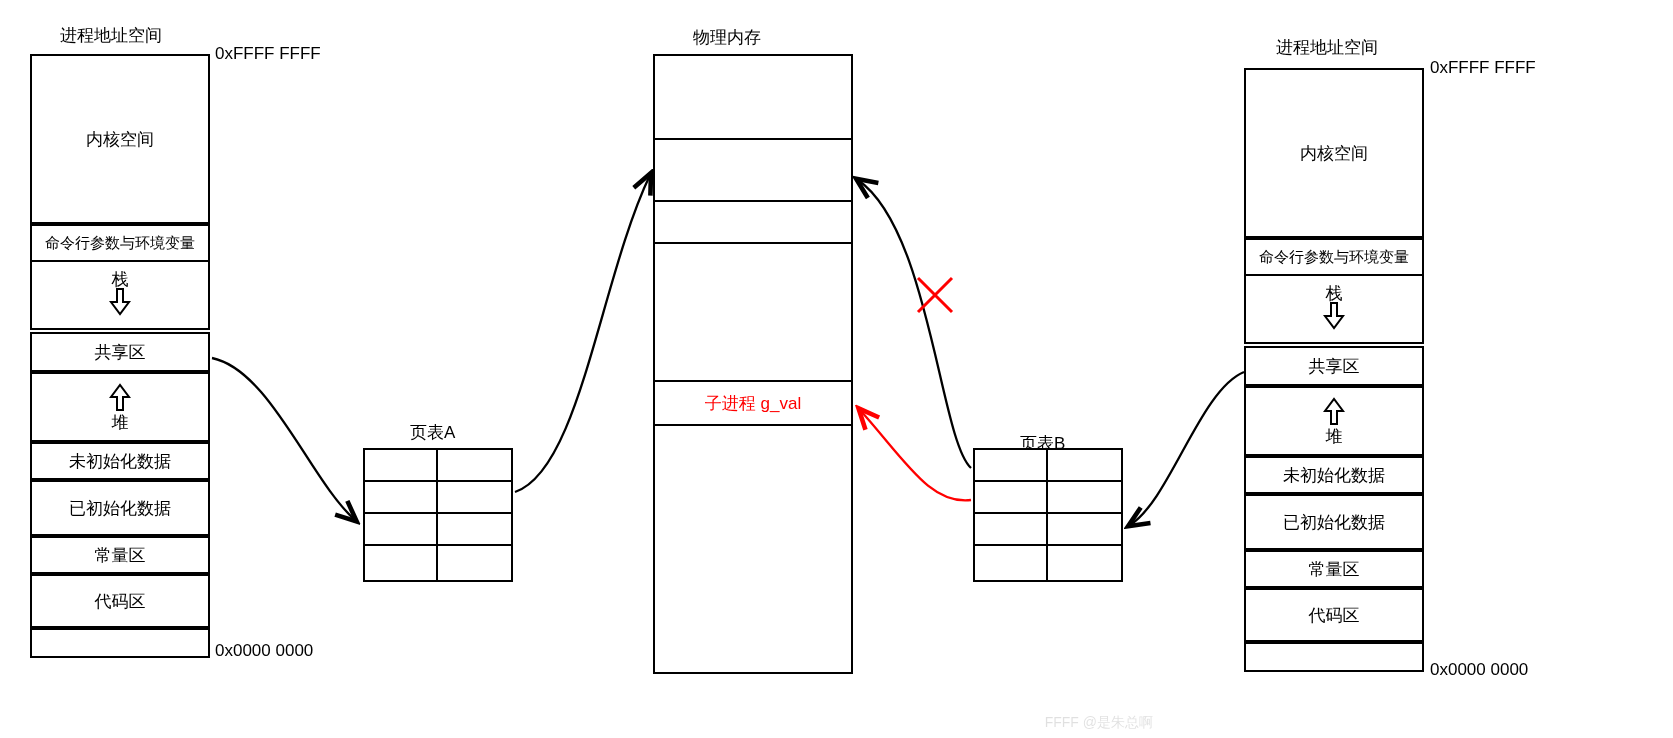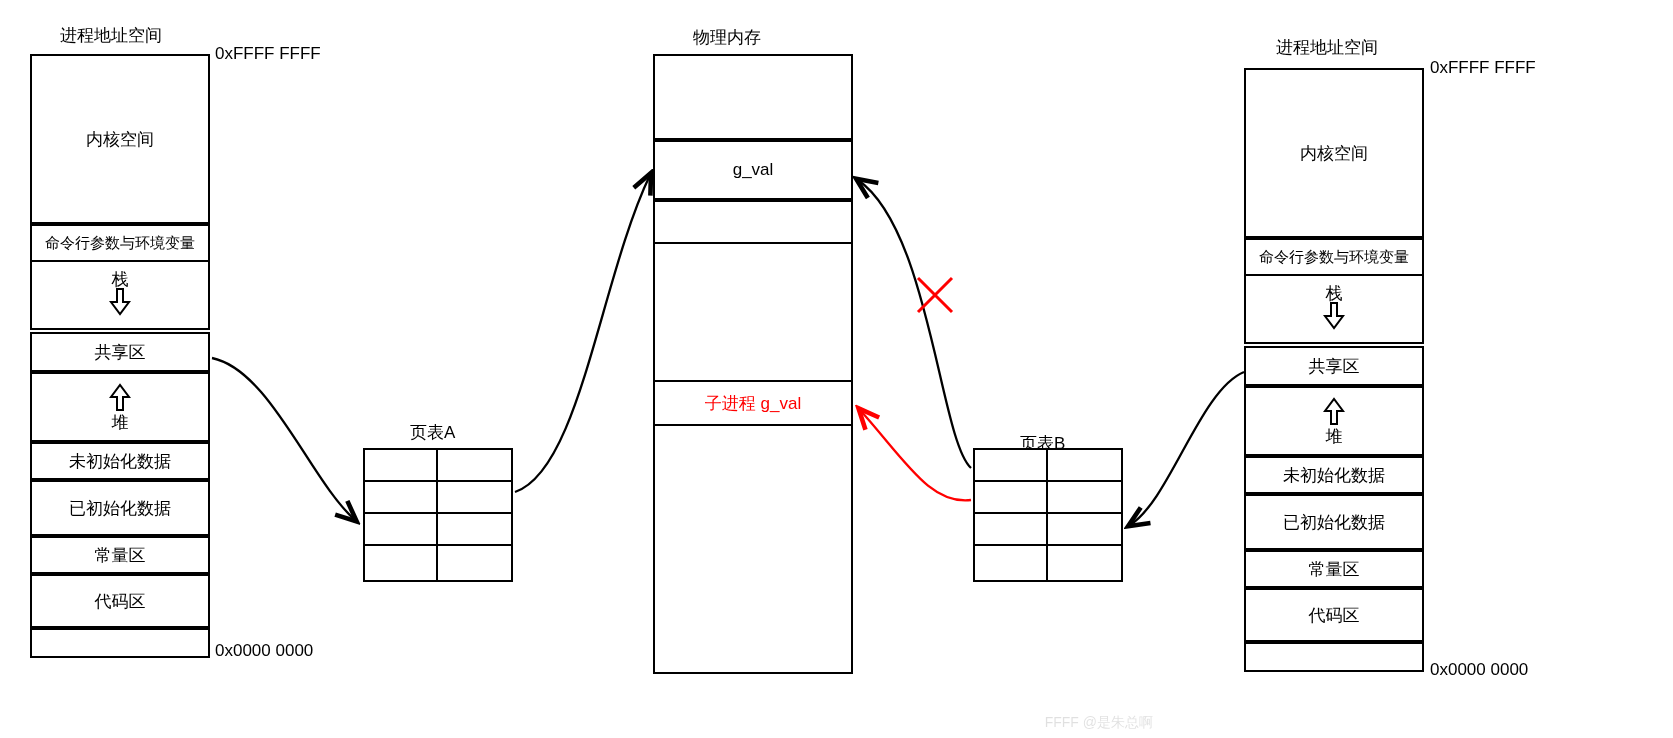--- a/index.html
+++ b/index.html
@@ -57,21 +57,20 @@
       <div class="box" style="left:73px;top:32px;width:77px;height:34px;"></div>
   <div class="box" style="left:0;top:64px;width:75px;height:34px;"></div>
       <div class="box" style="left:73px;top:64px;width:77px;height:34px;"></div>
   <div class="box" style="left:0;top:96px;width:75px;height:38px;"></div>
       <div class="box" style="left:73px;top:96px;width:77px;height:38px;"></div>
 </div>
 
 <div class="lbl" style="left:693px;top:26px;">物理内存</div>
 <div class="box" style="left:653px;top:54px;width:200px;height:620px;border-width:2px;"></div>
 <div class="box" style="left:653px;top:54px;width:200px;height:86px;"></div>
-<div class="box" style="left:653px;top:140px;width:200px;height:60px;">g_val</div>
 <div class="box" style="left:653px;top:200px;width:200px;height:44px;"></div>
 <div class="box" style="left:653px;top:380px;width:200px;height:46px;">
       <span class="red">子进程 g_val</span>
     </div>
 
 <div class="lbl" style="left:1020px;top:432px;">页表B</div>
 <div style="position:absolute;left:973px;top:448px;width:150px;height:136px;">
   <div class="box" style="left:0;top:0;width:75px;height:34px;"></div>
       <div class="box" style="left:73px;top:0;width:77px;height:34px;"></div>
   <div class="box" style="left:0;top:32px;width:75px;height:34px;"></div>

